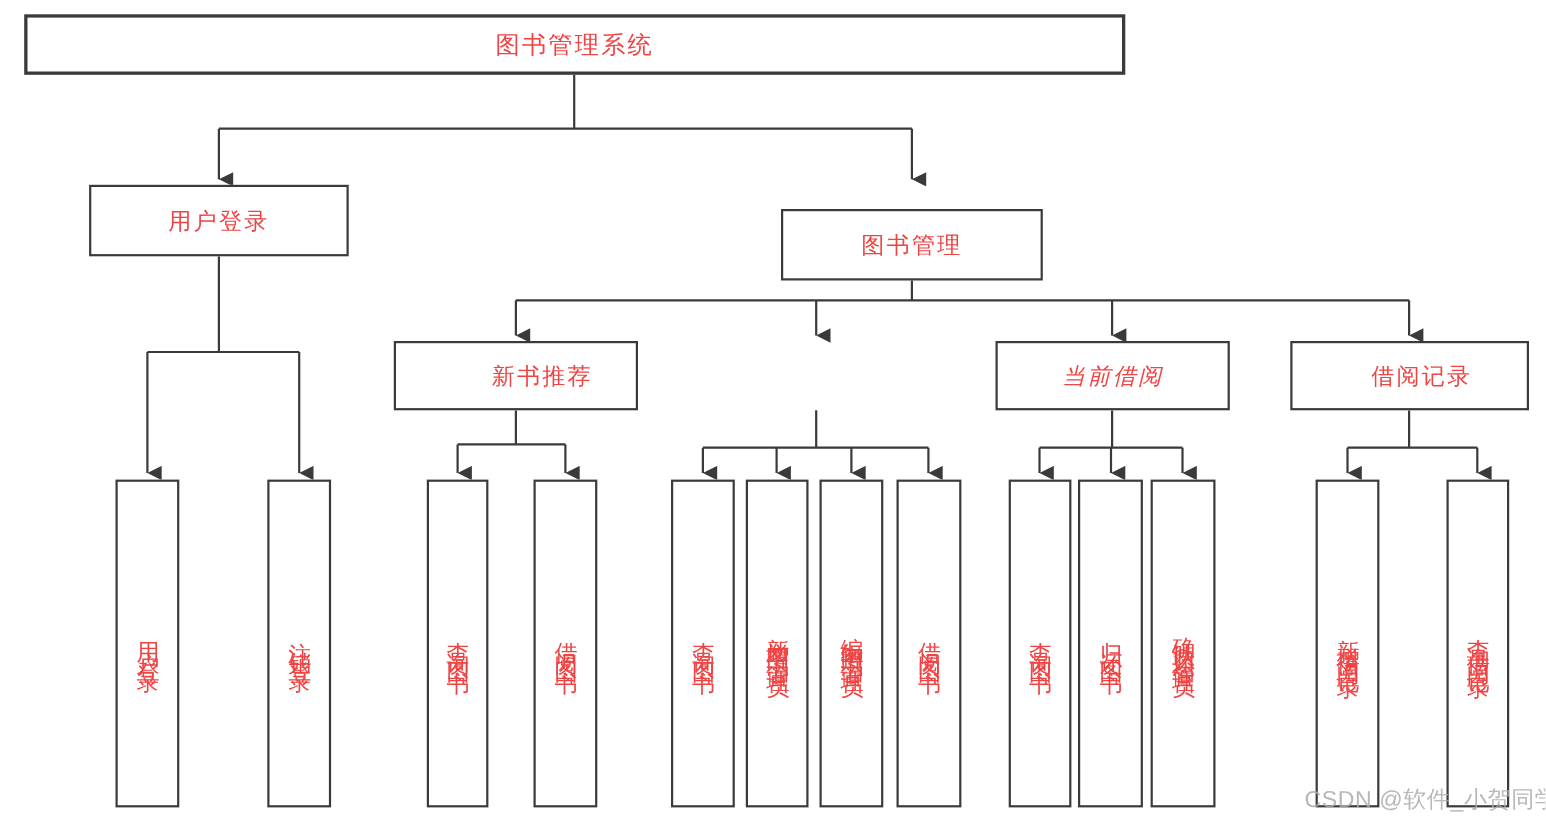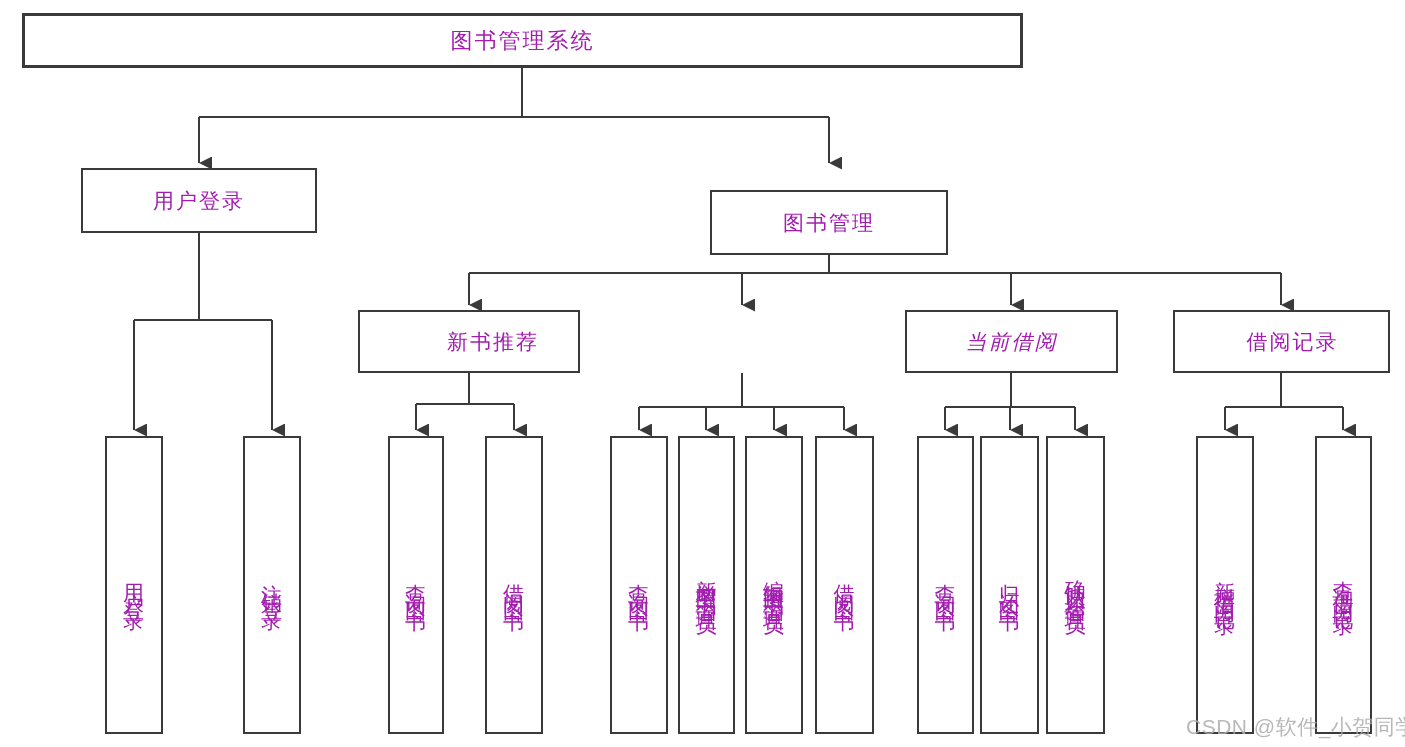--- a/index.html
+++ b/index.html
@@ -13,21 +13,21 @@
   }
   .connectors { position:absolute; left:0; top:0; width:1405px; height:747px; }
   .node {
     position:absolute;
     background:#ffffff;
     border:2px solid #3a3a3a;
     display:flex; align-items:center; justify-content:center;
     box-sizing:border-box;
     font-size:21px;
     letter-spacing:2px;
-    color:#a21caf;
+    color:#ef4444;
     white-space:nowrap;
   }
   .root { border-width:3px; font-size:22px; }
   .vbox {
     writing-mode:vertical-rl;
     text-orientation:mixed;
     letter-spacing:9px;
     line-height:1;
     font-size:21px;
   }

